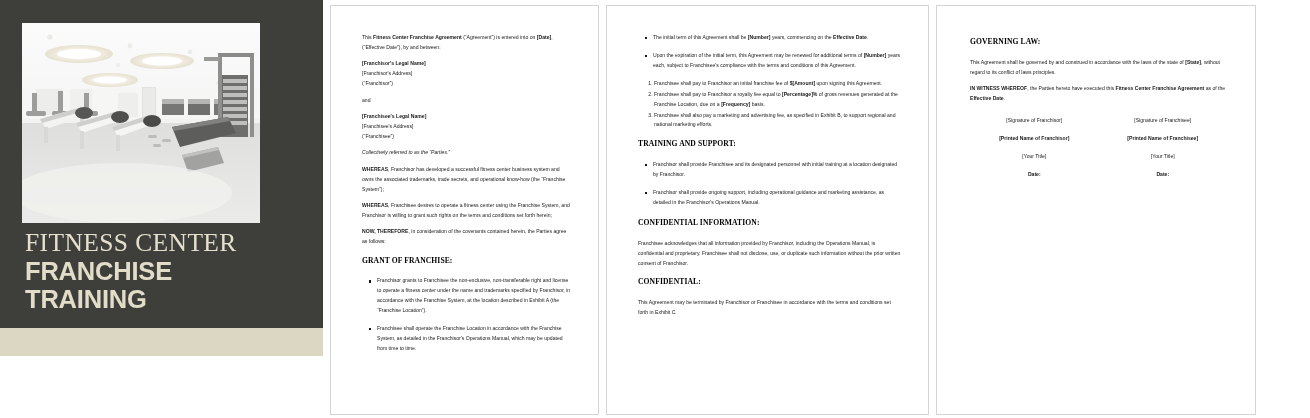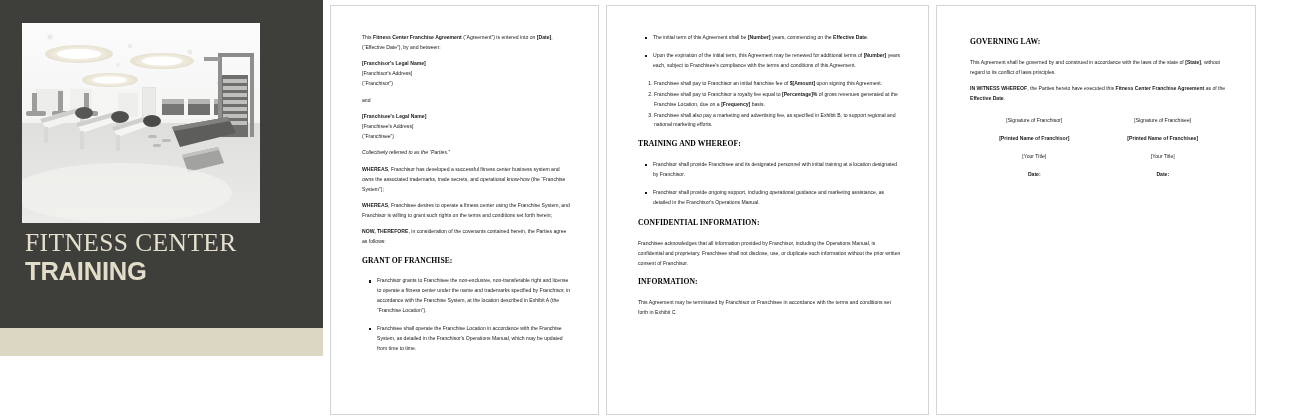--- a/index.html
+++ b/index.html
@@ -262,20 +262,21 @@
         </g>
         <polygon points="160,132 196,124 202,140 166,149" fill="#a2a2a1"></polygon>
         <polygon points="160,132 196,124 197,127 161,135" fill="#c2c2c1"></polygon>
 
         <ellipse cx="100" cy="170" rx="110" ry="30" fill="#f1f1ef" opacity="0.75"></ellipse>
       </svg>
     </div>
 
     <div class="cover-titles">
       <div class="title-serif">FITNESS CENTER</div>
+      <div class="title-bold">FRANCHISE</div>
       <div class="title-bold">TRAINING</div>
     </div>
 
     <div class="cover-footer"></div>
   </div>
 
   <div class="doc-page page-2">
     <div class="page-body">
       <p><span>This </span><b>Fitness Center Franchise Agreement</b><span> (“Agreement”) is entered into on </span><b>[Date]</b><span>, (“Effective Date”), by and between:</span></p>
 
@@ -310,30 +311,30 @@
         <li><span>The initial term of this Agreement shall be </span><b>[Number]</b><span> years, commencing on the </span><b>Effective Date</b><span>.</span></li>
         <li><span>Upon the expiration of the initial term, this Agreement may be renewed for additional terms of </span><b>[Number]</b><span> years each, subject to Franchisee's compliance with the terms and conditions of this Agreement.</span></li>
       </ul>
 
       <ol class="numbers">
         <li><span>Franchisee shall pay to Franchisor an initial franchise fee of </span><b>$[Amount]</b><span> upon signing this Agreement.</span></li>
         <li><span>Franchisee shall pay to Franchisor a royalty fee equal to </span><b>[Percentage]%</b><span> of gross revenues generated at the Franchise Location, due on a </span><b>[Frequency]</b><span> basis.</span></li>
         <li>Franchisee shall also pay a marketing and advertising fee, as specified in Exhibit B, to support regional and national marketing efforts.</li>
       </ol>
 
-      <h2 class="section">TRAINING AND WHEREOF:</h2>
+      <h2 class="section">TRAINING AND SUPPORT:</h2>
       <ul class="bullets">
         <li>Franchisor shall provide Franchisee and its designated personnel with initial training at a location designated by Franchisor.</li>
         <li>Franchisor shall provide ongoing support, including operational guidance and marketing assistance, as detailed in the Franchisor's Operations Manual.</li>
       </ul>
 
       <h2 class="section">CONFIDENTIAL INFORMATION:</h2>
       <p>Franchisee acknowledges that all information provided by Franchisor, including the Operations Manual, is confidential and proprietary. Franchisee shall not disclose, use, or duplicate such information without the prior written consent of Franchisor.</p>
 
-      <h2 class="section">INFORMATION:</h2>
+      <h2 class="section">CONFIDENTIAL:</h2>
       <p>This Agreement may be terminated by Franchisor or Franchisee in accordance with the terms and conditions set forth in Exhibit C.</p>
     </div>
   </div>
 
   <div class="doc-page page-4">
     <div class="page-body">
       <h2 class="section first">GOVERNING LAW:</h2>
       <p><span>This Agreement shall be governed by and construed in accordance with the laws of the state of </span><b>[State]</b><span>, without regard to its conflict of laws principles.</span></p>
       <p><b>IN WITNESS WHEREOF</b><span>, the Parties hereto have executed this </span><b>Fitness Center Franchise Agreement</b><span> as of the </span><b>Effective Date</b><span>.</span></p>
 

